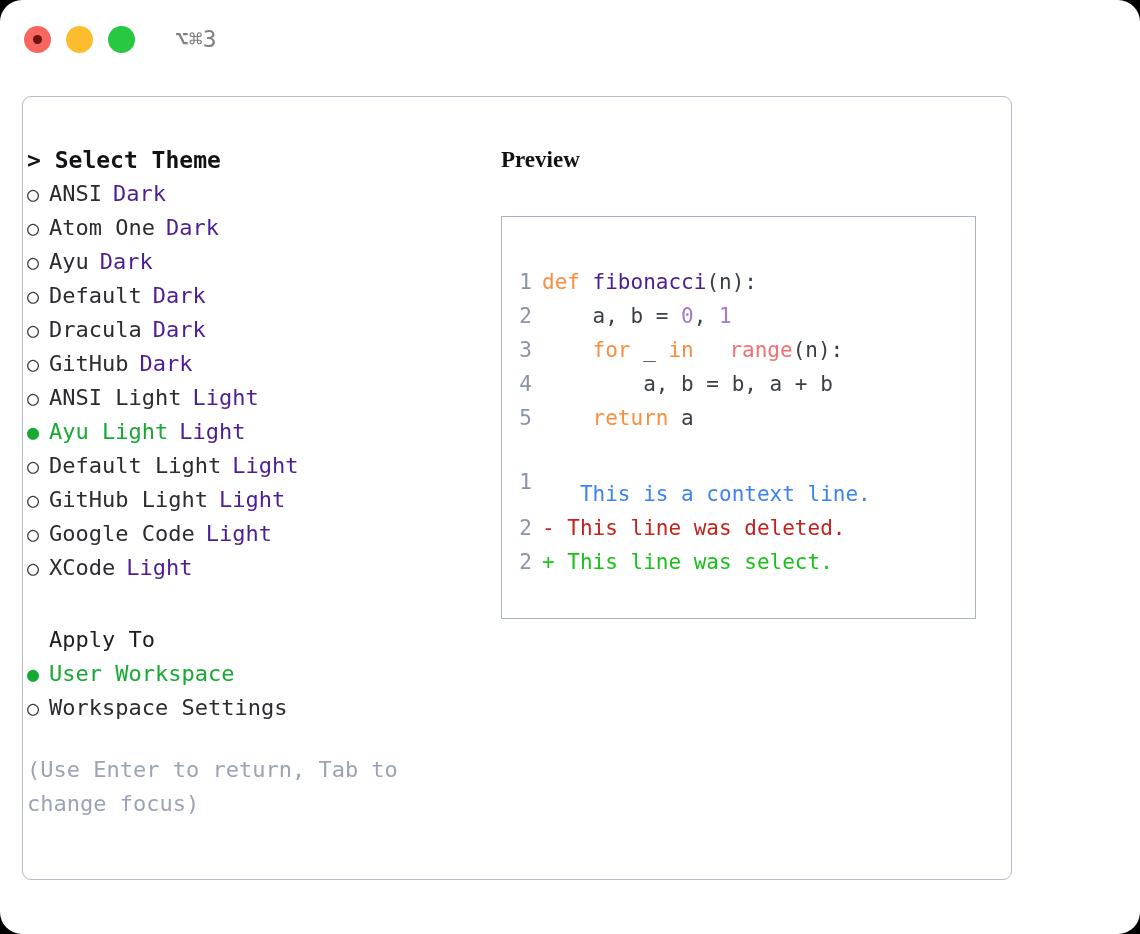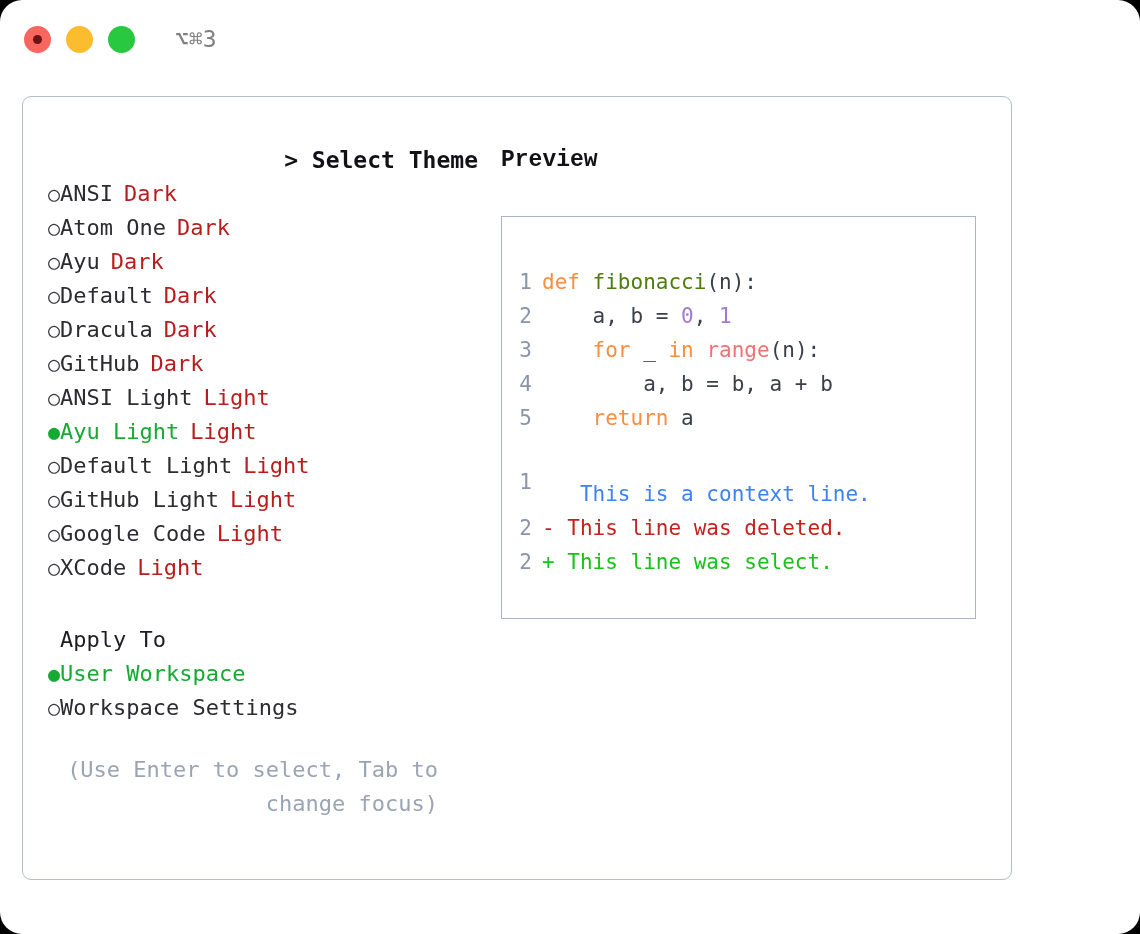--- a/index.html
+++ b/index.html
@@ -82,24 +82,23 @@
 
   .dialog-inner {
     position: relative;
     width: 100%;
     height: 100%;
   }
 
   
   .left-col {
     position: absolute;
-    left: 15px;
+    left: 4px;
     top: 46px;
     width: 440px;
-    text-align: right;
   }
 
   .section-head {
     font-family: "DejaVu Sans Mono", monospace;
     font-size: 23px;
     font-weight: bold;
     color: #111116;
     line-height: 34px;
     white-space: pre;
   }
@@ -115,21 +114,21 @@
   .opt-marker {
     width: 22px;
     flex: 0 0 22px;
     color: #3a3a42;
     font-size: 20px;
   }
   .opt-row.selected .opt-marker { color: #16a933; }
   .opt-label { color: #2b2b30; }
   .opt-row.selected .opt-label { color: #16a933; }
   .opt-variant {
-    color: #b91c1c;
+    color: #4c1d95;
     margin-left: 11px;
   }
 
   .subhead-row {
     display: flex;
     align-items: baseline;
     font-family: "DejaVu Sans Mono", monospace;
     font-size: 22px;
     line-height: 34px;
     white-space: pre;
@@ -149,21 +148,21 @@
   }
 
   
   .right-col {
     position: absolute;
     left: 478px;
     top: 46px;
     width: 470px;
   }
   .preview-title {
-    font-family: Liberation Mono, monospace;
+    font-family: Liberation Serif, serif;
     font-size: 23px;
     font-weight: bold;
     color: #111116;
     line-height: 34px;
   }
   .code-panel {
     margin-top: 39px;
     width: 475px;
     height: 403px;
     border: 1.6px solid #a8b4c4;
@@ -186,23 +185,23 @@
     text-align: right;
     color: #8a94a6;
     padding-right: 10px;
     box-sizing: border-box;
   }
   .code-text { color: #3a4049; }
 
   .blank-line { height: 30px; }
 
   .tok-kw   { color: #fa8d3e; }
-  .tok-fn   { color: #4d7c0f; }
+  .tok-fn   { color: #4c1d95; }
   .tok-num  { color: #a37acc; }
-  .tok-call { color: #f07171; }
+  .tok-call { color: #f07171; margin-left: 23px; }
   .tok-plain{ color: #3a4049; }
 
   .diff-ctx { color: #3b82f6; margin-top: 12px; }
   .diff-del { color: #c5211b; }
   .diff-add { color: #19c219; }
 </style>
 </head>
 <body>
 
 <div class="window">
@@ -245,21 +244,21 @@
           <span class="subhead-label">Apply To</span>
         </div>
 
         <div id="apply-list">
             <div class="opt-row selected"><span class="opt-marker">●</span><span class="opt-label">User Workspace</span></div>
             <div class="opt-row"><span class="opt-marker">○</span><span class="opt-label">Workspace Settings</span></div>
           </div>
 
         <div class="spacer-28"></div>
 
-        <div class="hint">(Use Enter to select, Tab to change focus)</div>
+        <div class="hint">(Use Enter to return, Tab to change focus)</div>
       </div>
 
       <div class="right-col">
         <div class="preview-title">Preview</div>
 
         <div class="code-panel">
           <div id="code-block">
               <div class="code-line"><span class="ln">1</span><span class="code-text"><span class="tok-kw">def </span><span class="tok-fn">fibonacci</span><span class="tok-plain">(n):</span></span></div>
               <div class="code-line"><span class="ln">2</span><span class="code-text"><span class="tok-plain">    a, b = </span><span class="tok-num">0</span><span class="tok-plain">, </span><span class="tok-num">1</span></span></div>
               <div class="code-line"><span class="ln">3</span><span class="code-text"><span class="tok-plain">    </span><span class="tok-kw">for</span><span class="tok-plain"> _ </span><span class="tok-kw">in</span><span class="tok-plain"> </span><span class="tok-call">range</span><span class="tok-plain">(n):</span></span></div>

